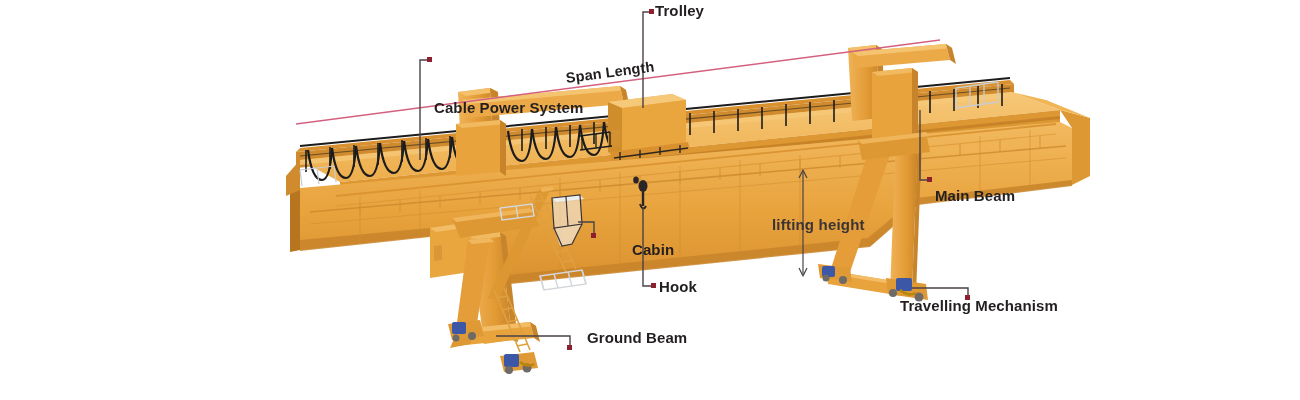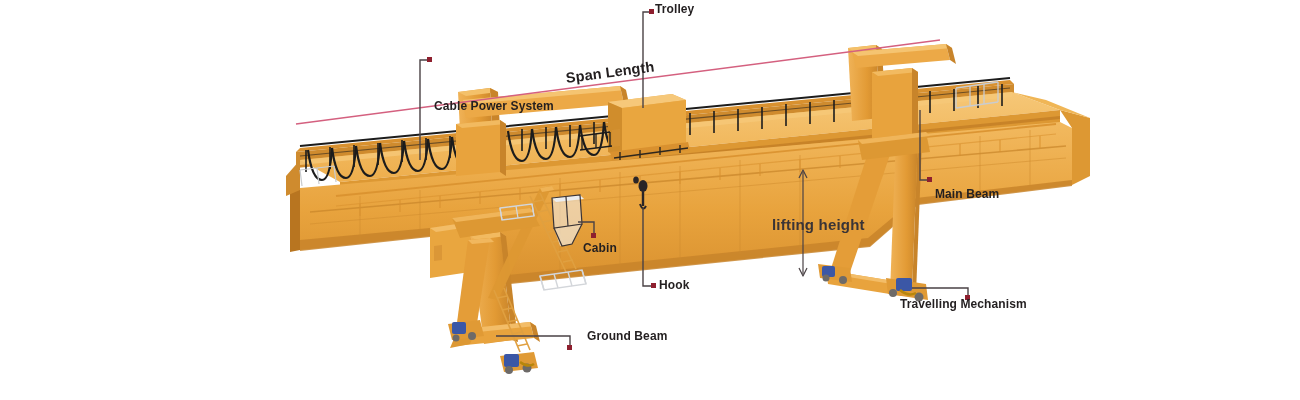--- a/index.html
+++ b/index.html
@@ -20,21 +20,21 @@
   #crane-svg {
     position: absolute;
     left: 0;
     top: 0;
     width: 1300px;
     height: 400px;
   }
   .label {
     position: absolute;
     color: #231f20;
-    font-size: 12px;
+    font-size: 15px;
     font-weight: 600;
     letter-spacing: 0.1px;
     white-space: nowrap;
     line-height: 1;
   }
   .label-small {
     font-size: 15px;
     font-weight: 600;
     color: #3a3436;
     letter-spacing: 0.2px;
@@ -421,19 +421,19 @@
   <div class="label" style="left:434px; top:52px;margin-top:48px;">Cable Power System</div>
 
   <div class="label label-span" style="left:566px; top:71px;">Span Length</div>
 
   <div class="label" style="left:935px; top:188px;">Main Beam</div>
 
   <div class="label label-small" style="left:772px; top:217px;">lifting height</div>
 
   <div class="label" style="left:900px; top:298px;">Travelling Mechanism</div>
 
-  <div class="label" style="left:583px; top:242px;">Cabin</div>
+  <div class="label" style="left:632px; top:242px;">Cabin</div>
 
   <div class="label" style="left:659px; top:279px;">Hook</div>
 
   <div class="label" style="left:587px; top:330px;">Ground Beam</div>
 
 </div>
 
 </body></html>

